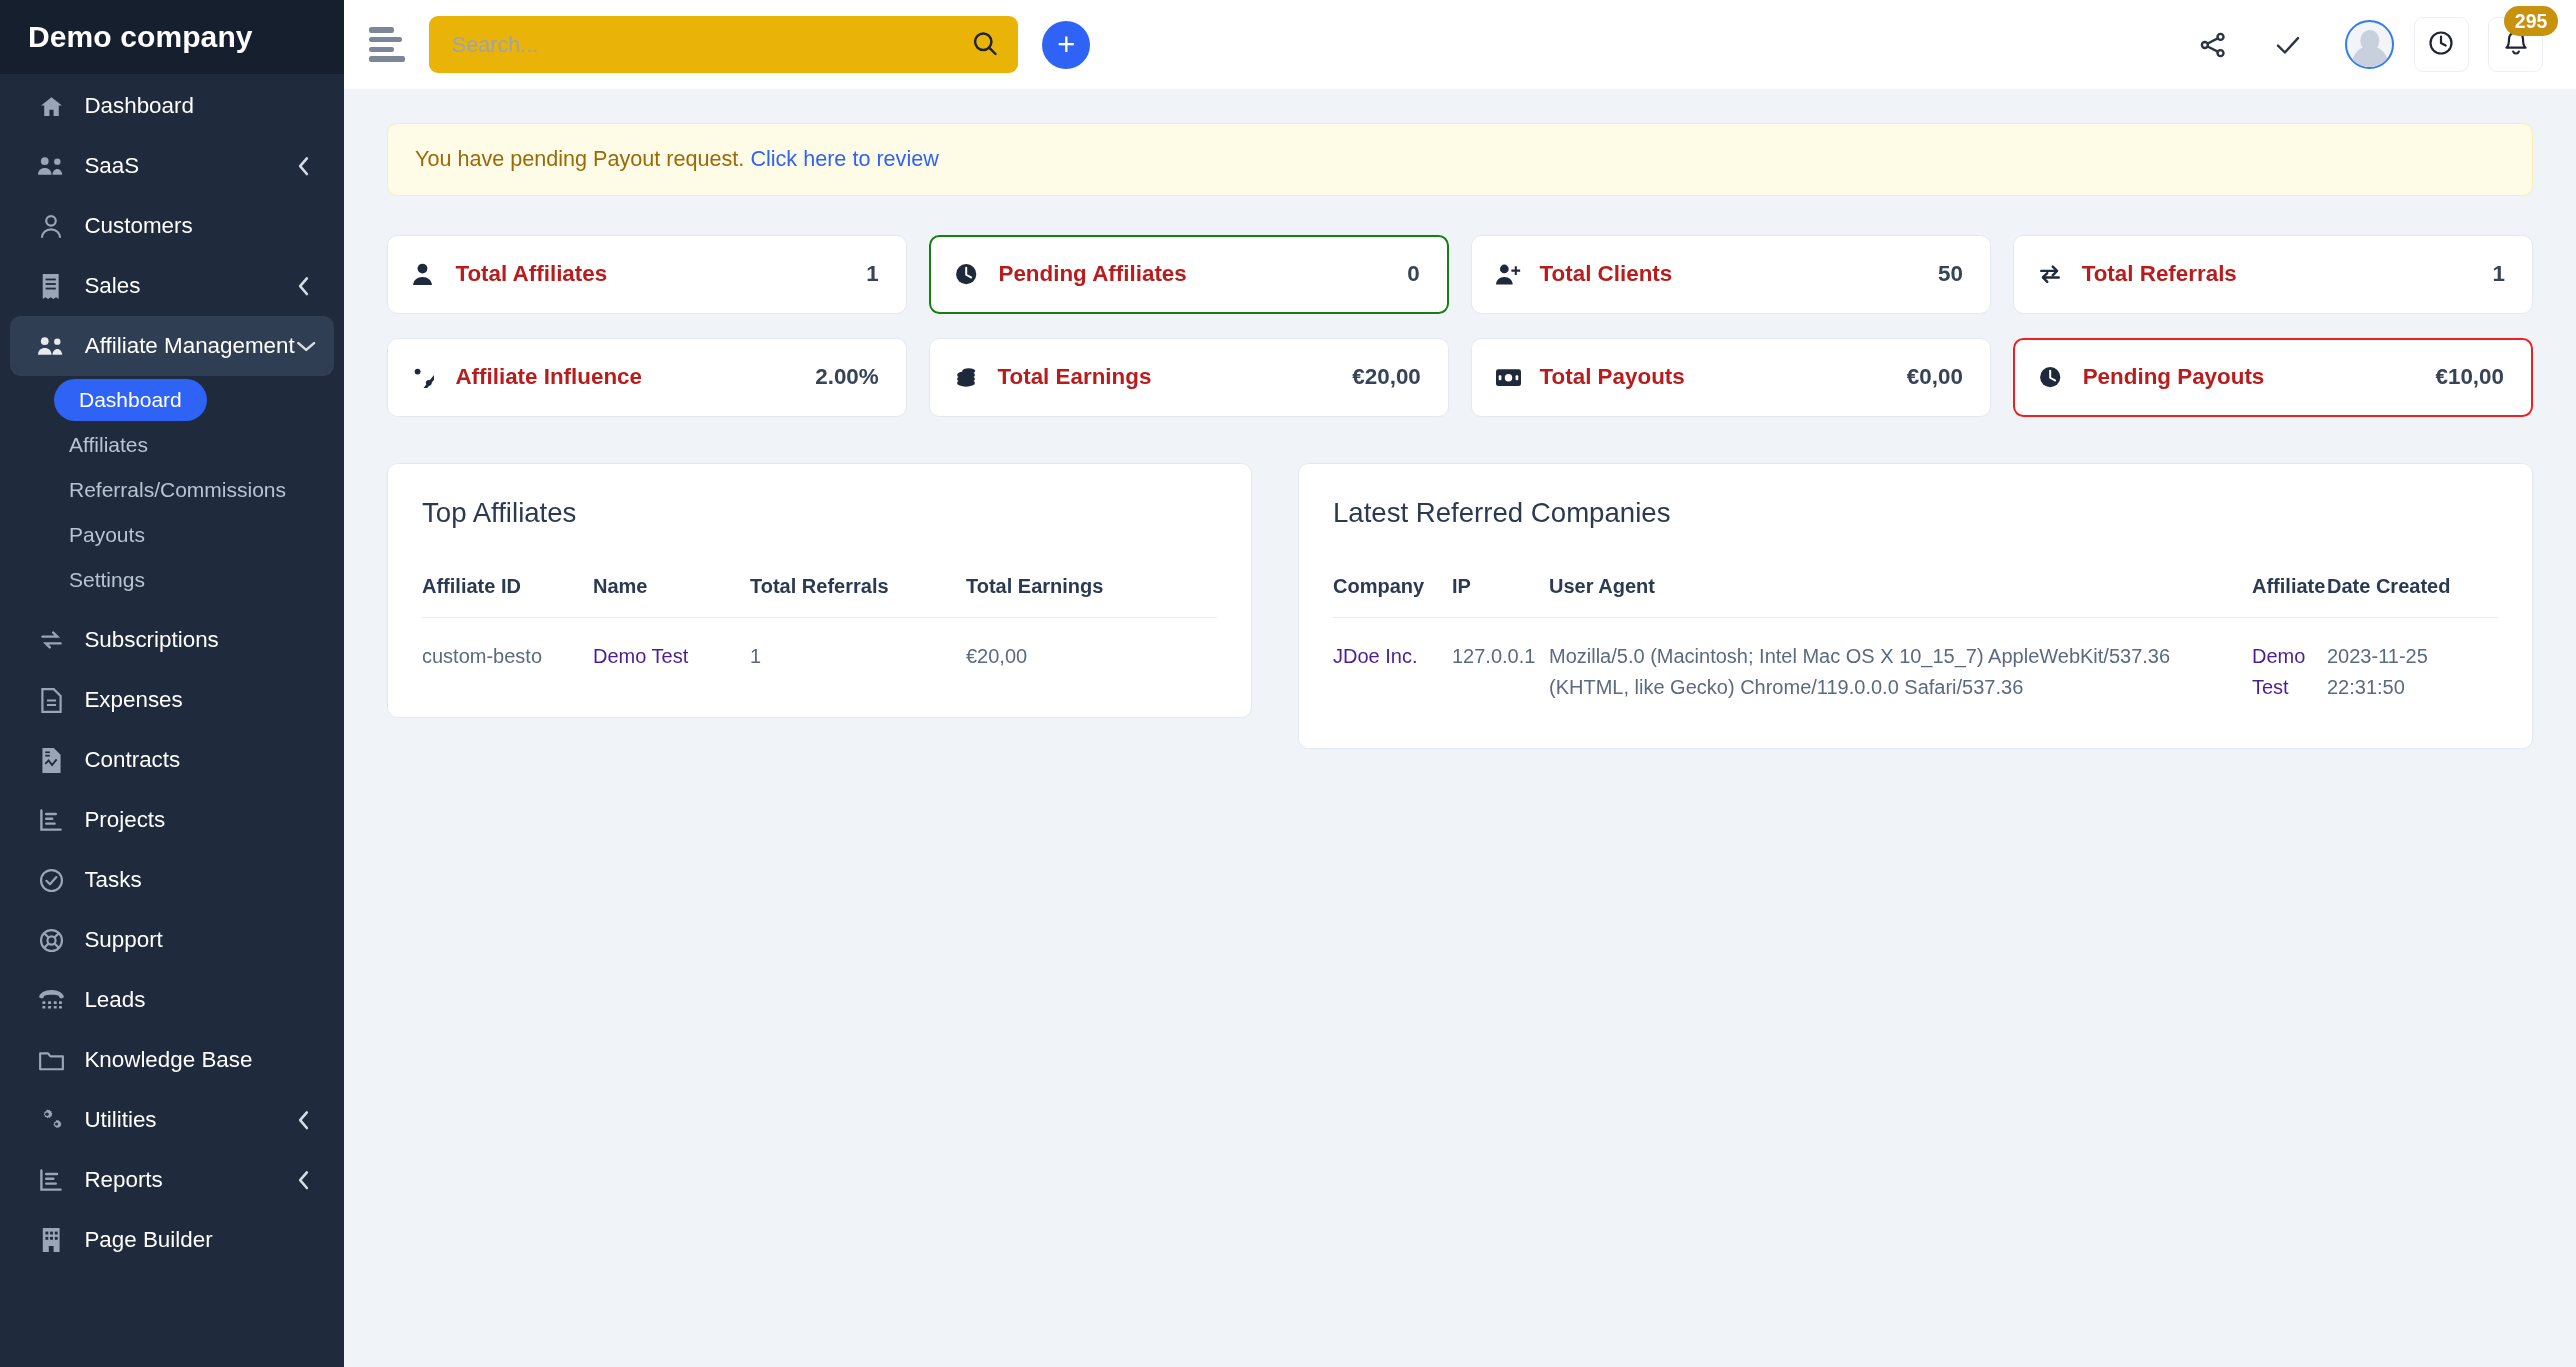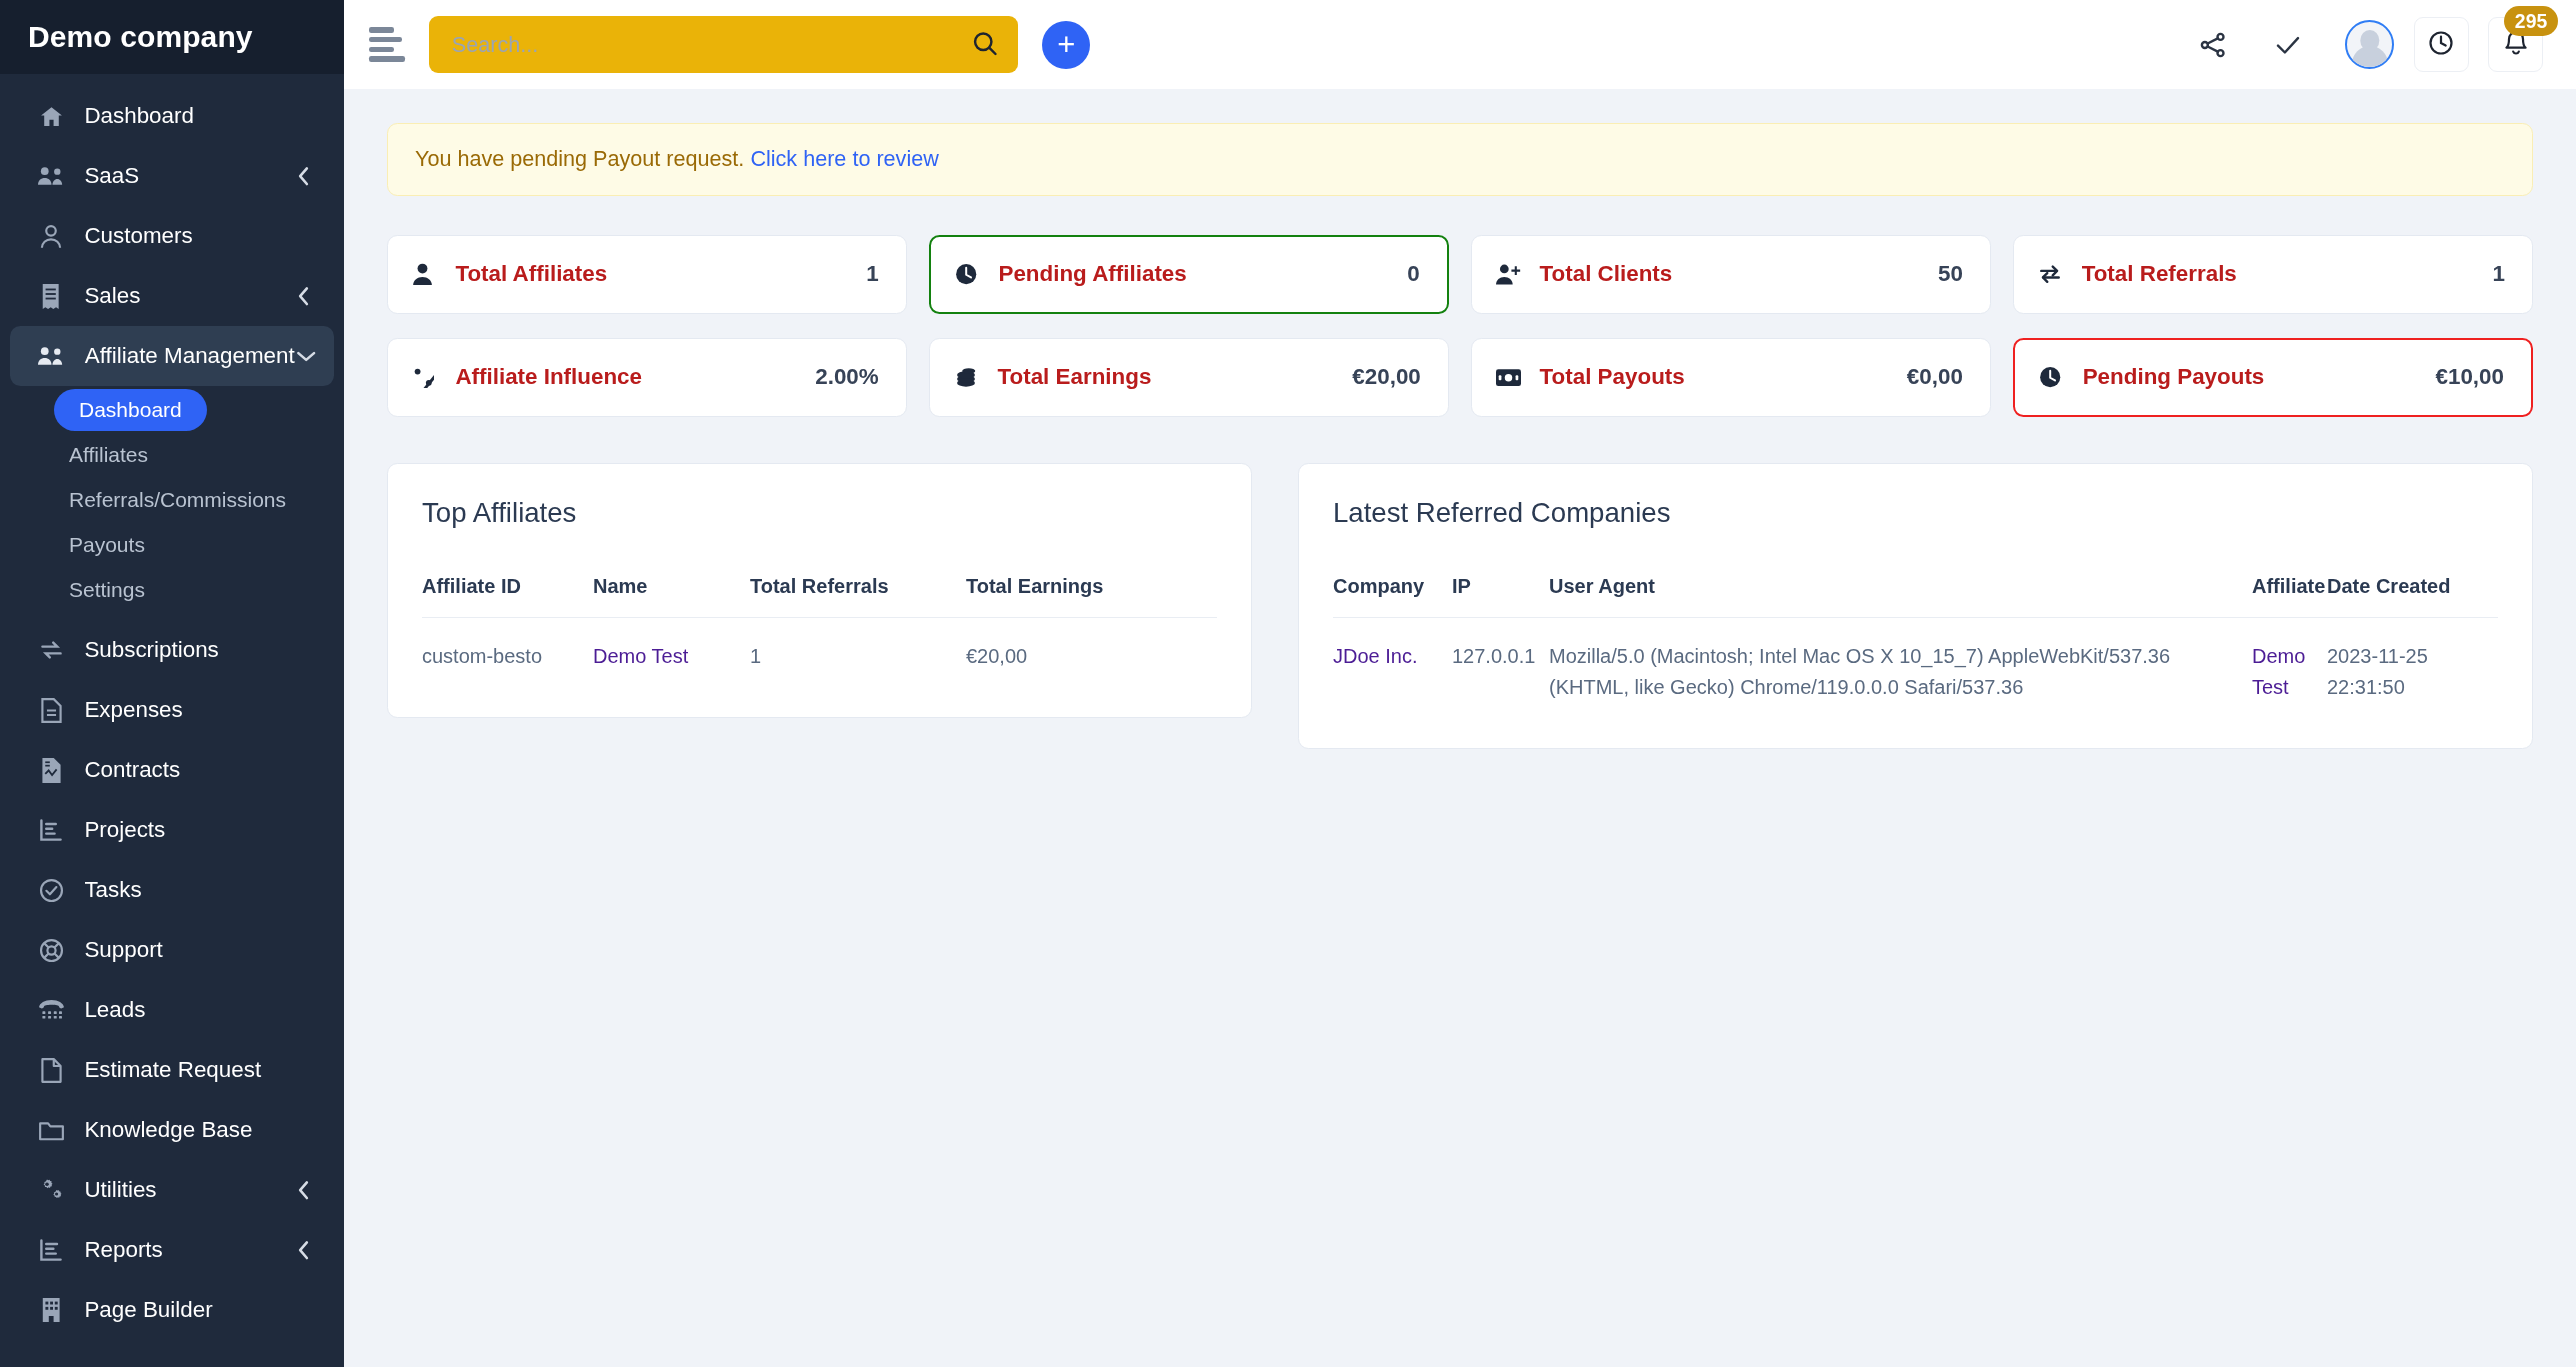--- a/index.html
+++ b/index.html
@@ -18,21 +18,21 @@
     overflow: hidden;
   }
   #brand {
     height: 74px;
     background: #161f2e;
     display: flex; align-items: center;
     padding-left: 28px;
   }
   #brand-title { color: #ffffff; font-size: 30px; font-weight: 600; letter-spacing: 0.1px; }
 
-  .nav { padding-top: 12px; }
+  .nav { padding-top: 2px; }
   .nav-item {
     display: flex; align-items: center;
     height: 60px;
     padding: 0 33px 0 34px;
     color: #ffffff; font-size: 22.4px;
     cursor: pointer;
     position: relative;
   }
   .nav-item.active {
     background: #2f3e52;
@@ -355,29 +355,20 @@
             <rect x="17.6" y="10" width="2.6" height="2.4" rx=".6"></rect>
             <rect x="3" y="14" width="2.6" height="2.4" rx=".6"></rect>
             <rect x="8" y="14" width="2.6" height="2.4" rx=".6"></rect>
             <rect x="13" y="14" width="2.6" height="2.4" rx=".6"></rect>
             <rect x="17.6" y="14" width="2.6" height="2.4" rx=".6"></rect>
           </svg>
       </span>
       <span class="nav-label">Leads</span>
     </div>
 
-    <div class="nav-item">
-      <span class="nav-ico">
-        <svg width="21" height="25" viewBox="0 0 18 22" fill="none" stroke="currentColor" stroke-width="1.9" stroke-linejoin="round">
-            <path d="M1 1h10l6 6v14H1z"></path>
-            <path d="M11 1v6h6"></path>
-          </svg>
-      </span>
-      <span class="nav-label">Estimate Request</span>
-    </div>
 
     <div class="nav-item">
       <span class="nav-ico">
         <svg width="25" height="22.4" viewBox="0 0 22 18" fill="none" stroke="currentColor" stroke-width="1.9" stroke-linejoin="round">
             <path d="M1 3h7l2 2.6h11V17H1z"></path>
           </svg>
       </span>
       <span class="nav-label">Knowledge Base</span>
     </div>
 

